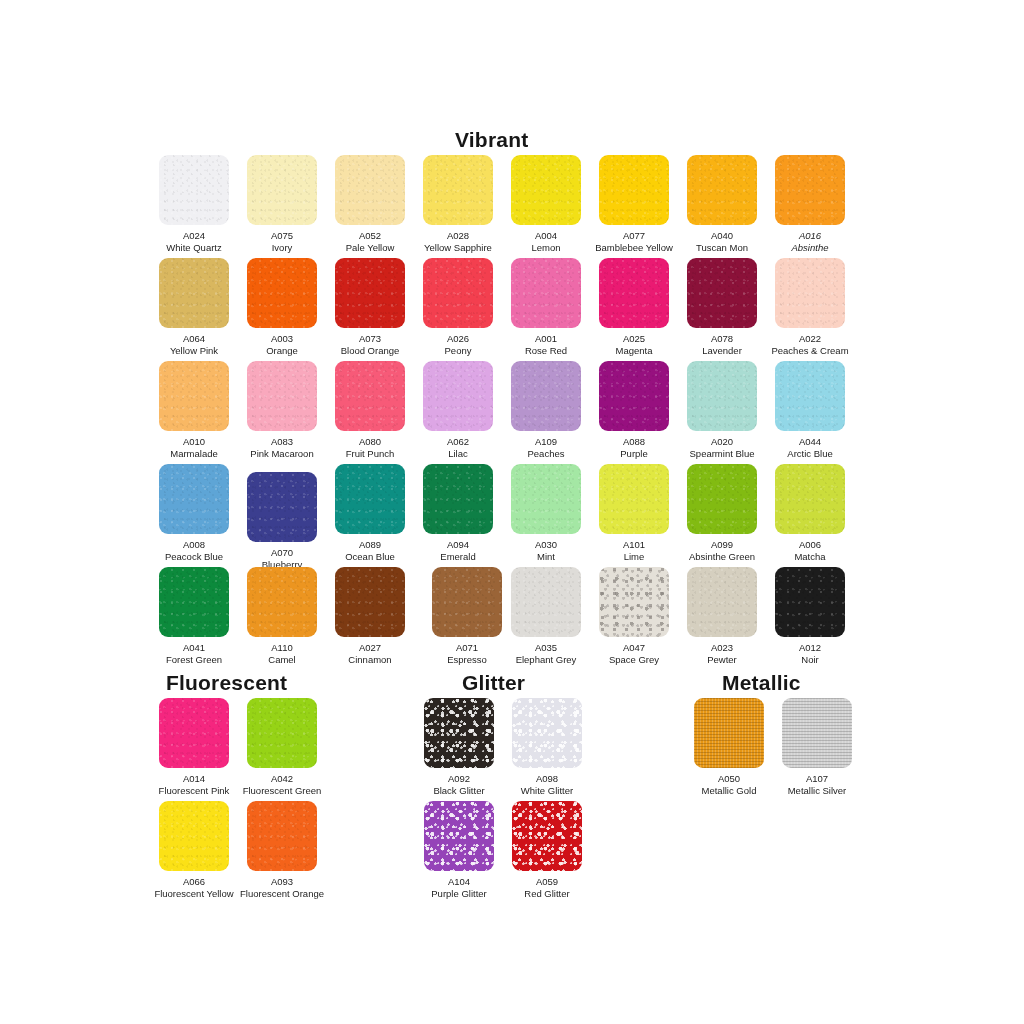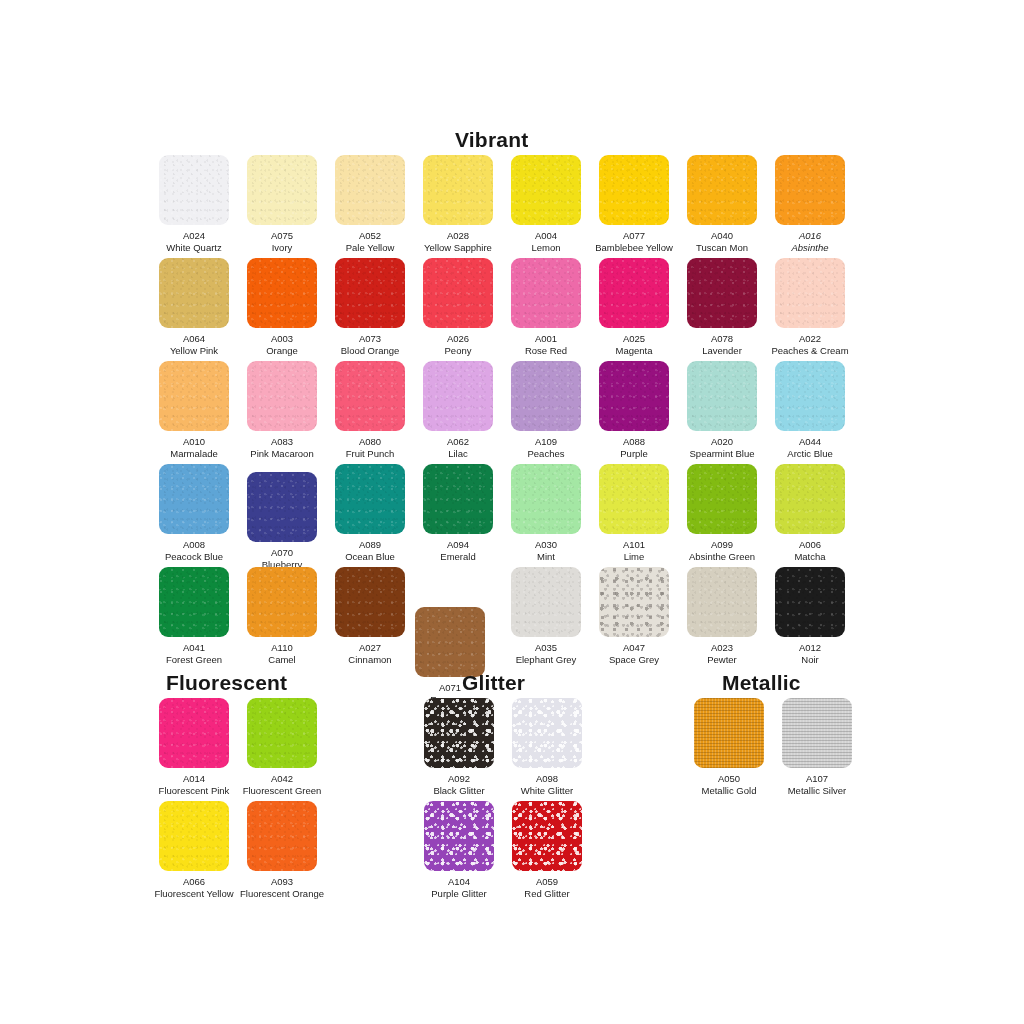--- a/index.html
+++ b/index.html
@@ -349,21 +349,21 @@
           <span class="nm">Camel</span>
         </div>
       </div>
       <div class="cell" style="left: 176px; top: 412px;">
         <div class="chip" title="Cinnamon" style="background: rgb(125, 58, 18);"></div>
         <div class="caption">
           <span class="code">A027</span>
           <span class="nm">Cinnamon</span>
         </div>
       </div>
-      <div class="cell" style="left: 256px; top: 412px; margin-top: 40px;">
+      <div class="cell" style="left: 273px; top: 412px;">
         <div class="chip" title="Espresso" style="background: rgb(154, 100, 55);"></div>
         <div class="caption">
           <span class="code">A071</span>
           <span class="nm">Espresso</span>
         </div>
       </div>
       <div class="cell" style="left: 352px; top: 412px;">
         <div class="chip" title="Elephant Grey" style="background: rgb(222, 220, 216);"></div>
         <div class="caption">
           <span class="code">A035</span>

